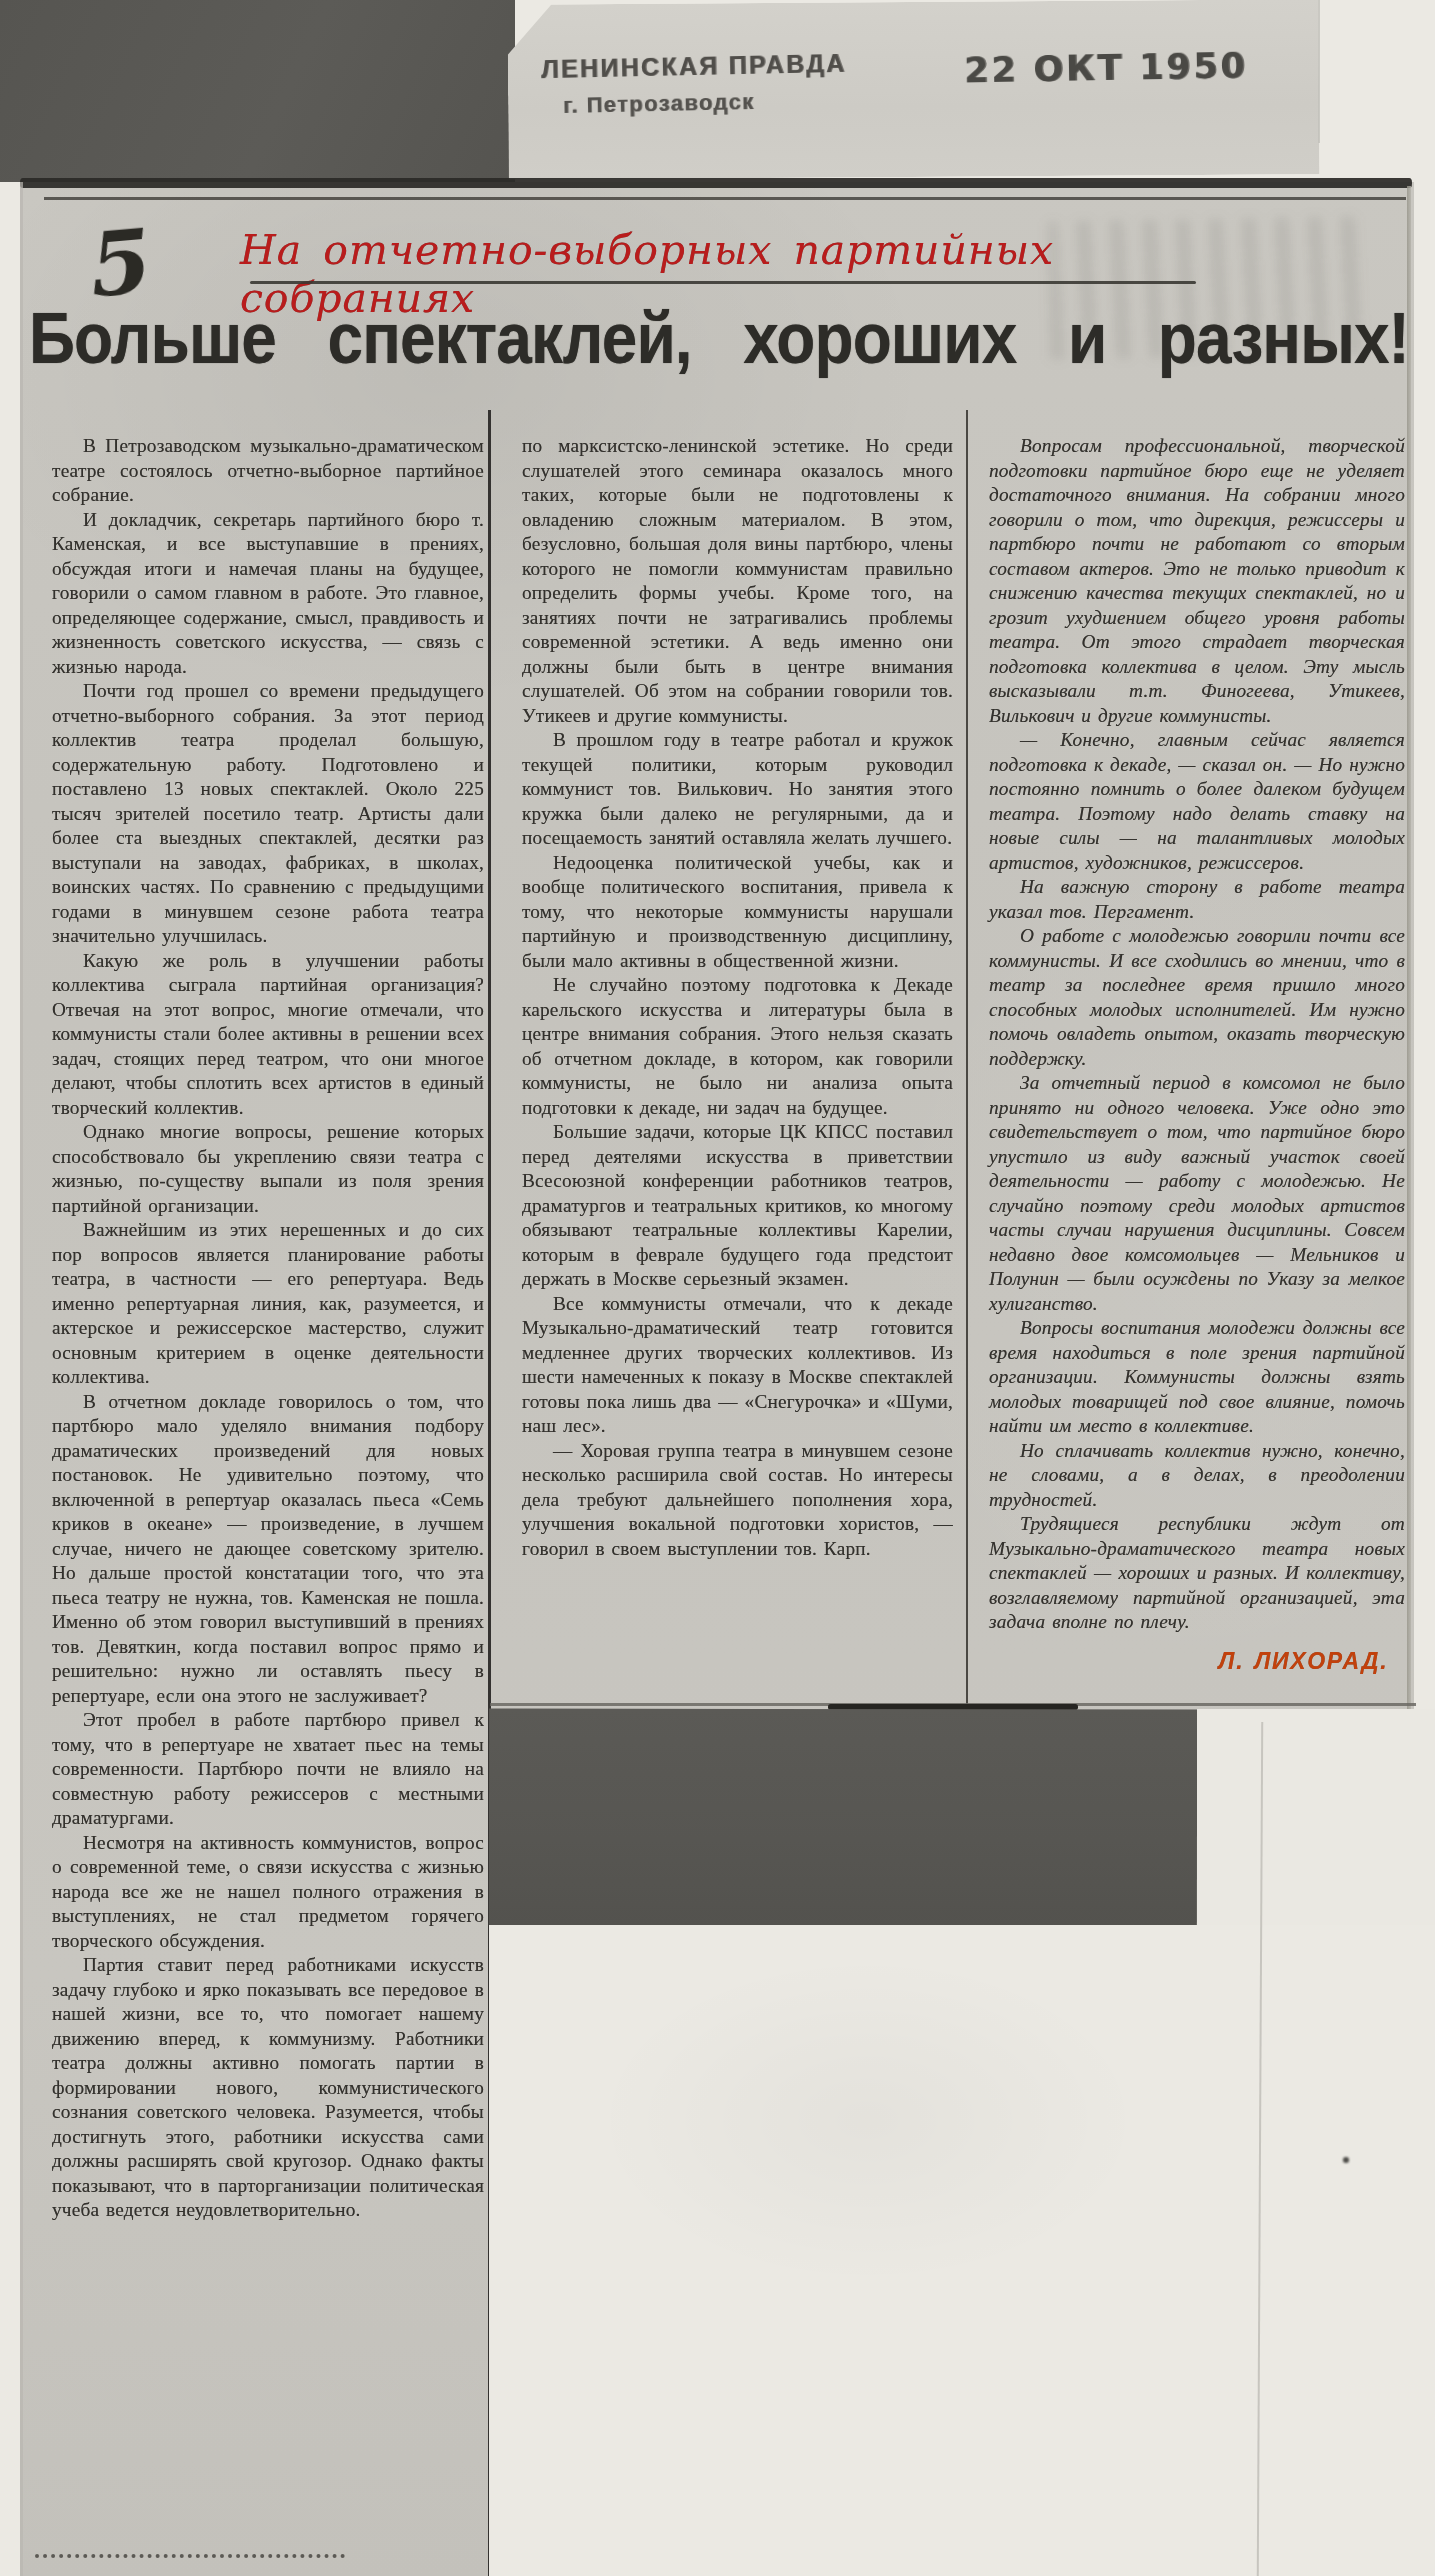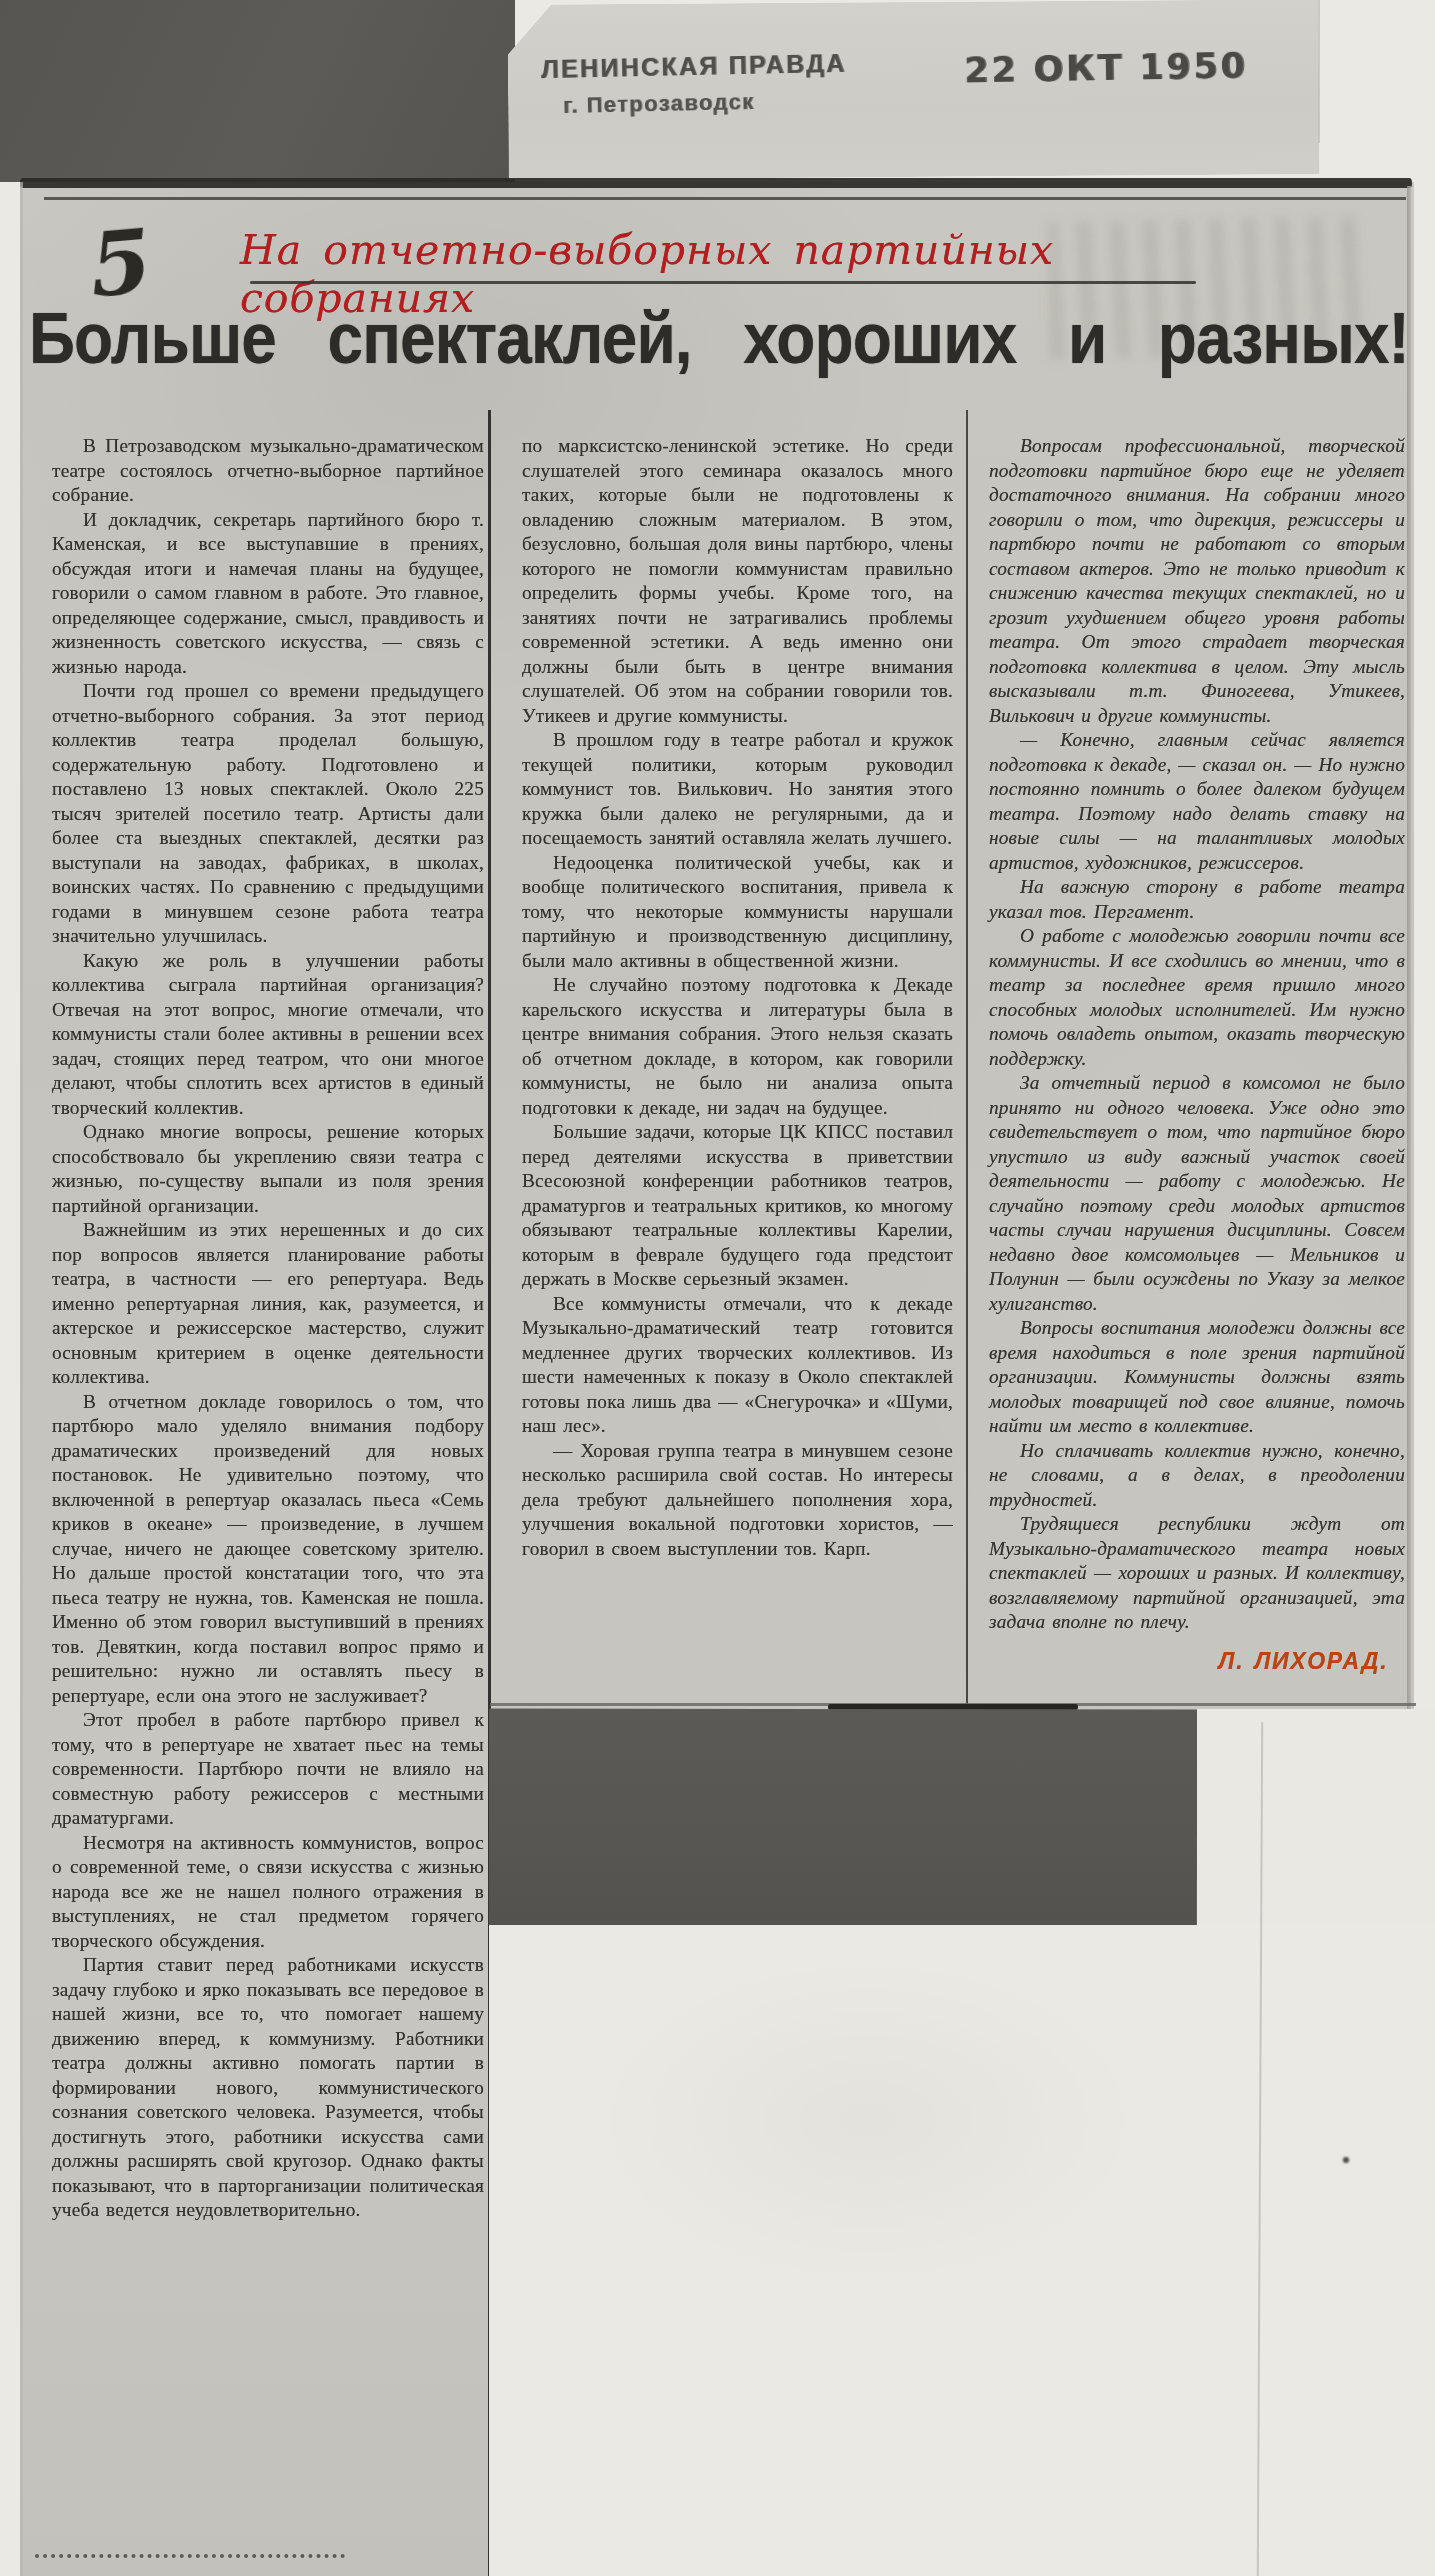--- a/index.html
+++ b/index.html
@@ -203,21 +203,21 @@
     <p class="para">Этот пробел в работе партбюро привел к тому, что в репертуаре не хватает пьес на темы современности. Партбюро почти не влияло на совместную работу режиссеров с местными драматургами.</p>
     <p class="para">Несмотря на активность коммунистов, вопрос о современной теме, о связи искусства с жизнью народа все же не нашел полного отражения в выступлениях, не стал предметом горячего творческого обсуждения.</p>
     <p class="para">Партия ставит перед работниками искусств задачу глубоко и ярко показывать все передовое в нашей жизни, все то, что помогает нашему движению вперед, к коммунизму. Работники театра должны активно помогать партии в формировании нового, коммунистического сознания советского человека. Разумеется, чтобы достигнуть этого, работники искусства сами должны расширять свой кругозор. Однако факты показывают, что в парторганизации политическая учеба ведется неудовлетворительно.</p>
   </div>
 <div id="col2" class="col">
     <p class="para cont">по марксистско-ленинской эстетике. Но среди слушателей этого семинара оказалось много таких, которые были не подготовлены к овладению сложным материалом. В этом, безусловно, большая доля вины партбюро, члены которого не помогли коммунистам правильно определить формы учебы. Кроме того, на занятиях почти не затрагивались проблемы современной эстетики. А ведь именно они должны были быть в центре внимания слушателей. Об этом на собрании говорили тов. Утикеев и другие коммунисты.</p>
     <p class="para">В прошлом году в театре работал и кружок текущей политики, которым руководил коммунист тов. Вилькович. Но занятия этого кружка были далеко не регулярными, да и посещаемость занятий оставляла желать лучшего.</p>
     <p class="para">Недооценка политической учебы, как и вообще политического воспитания, привела к тому, что некоторые коммунисты нарушали партийную и производственную дисциплину, были мало активны в общественной жизни.</p>
     <p class="para">Не случайно поэтому подготовка к Декаде карельского искусства и литературы была в центре внимания собрания. Этого нельзя сказать об отчетном докладе, в котором, как говорили коммунисты, не было ни анализа опыта подготовки к декаде, ни задач на будущее.</p>
     <p class="para">Большие задачи, которые ЦК КПСС поставил перед деятелями искусства в приветствии Всесоюзной конференции работников театров, драматургов и театральных критиков, ко многому обязывают театральные коллективы Карелии, которым в феврале будущего года предстоит держать в Москве серьезный экзамен.</p>
-    <p class="para">Все коммунисты отмечали, что к декаде Музыкально-драматический театр готовится медленнее других творческих коллективов. Из шести намеченных к показу в Около спектаклей готовы пока лишь два — «Снегурочка» и «Шуми, наш лес».</p>
+    <p class="para">Все коммунисты отмечали, что к декаде Музыкально-драматический театр готовится медленнее других творческих коллективов. Из шести намеченных к показу в Москве спектаклей готовы пока лишь два — «Снегурочка» и «Шуми, наш лес».</p>
     <p class="para">— Хоровая группа театра в минувшем сезоне несколько расширила свой состав. Но интересы дела требуют дальнейшего пополнения хора, улучшения вокальной подготовки хористов, — говорил в своем выступлении тов. Карп.</p>
   </div>
 <div id="col3" class="col">
   <div>
       <p class="para">Вопросам профессиональной, творческой подготовки партийное бюро еще не уделяет достаточного внимания. На собрании много говорили о том, что дирекция, режиссеры и партбюро почти не работают со вторым составом актеров. Это не только приводит к снижению качества текущих спектаклей, но и грозит ухудшением общего уровня работы театра. От этого страдает творческая подготовка коллектива в целом. Эту мысль высказывали т.т. Финогеева, Утикеев, Вилькович и другие коммунисты.</p>
       <p class="para">— Конечно, главным сейчас является подготовка к декаде, — сказал он. — Но нужно постоянно помнить о более далеком будущем театра. Поэтому надо делать ставку на новые силы — на талантливых молодых артистов, художников, режиссеров.</p>
       <p class="para">На важную сторону в работе театра указал тов. Пергамент.</p>
       <p class="para">О работе с молодежью говорили почти все коммунисты. И все сходились во мнении, что в театр за последнее время пришло много способных молодых исполнителей. Им нужно помочь овладеть опытом, оказать творческую поддержку.</p>
       <p class="para">За отчетный период в комсомол не было принято ни одного человека. Уже одно это свидетельствует о том, что партийное бюро упустило из виду важный участок своей деятельности — работу с молодежью. Не случайно поэтому среди молодых артистов часты случаи нарушения дисциплины. Совсем недавно двое комсомольцев — Мельников и Полунин — были осуждены по Указу за мелкое хулиганство.</p>
       <p class="para">Вопросы воспитания молодежи должны все время находиться в поле зрения партийной организации. Коммунисты должны взять молодых товарищей под свое влияние, помочь найти им место в коллективе.</p>

